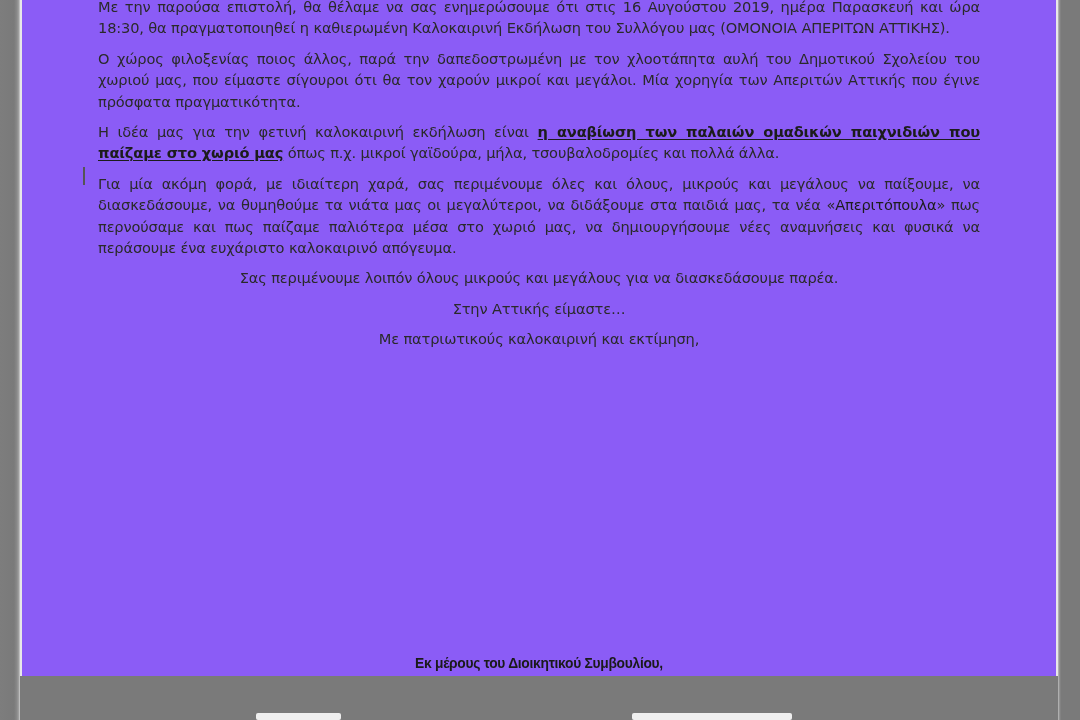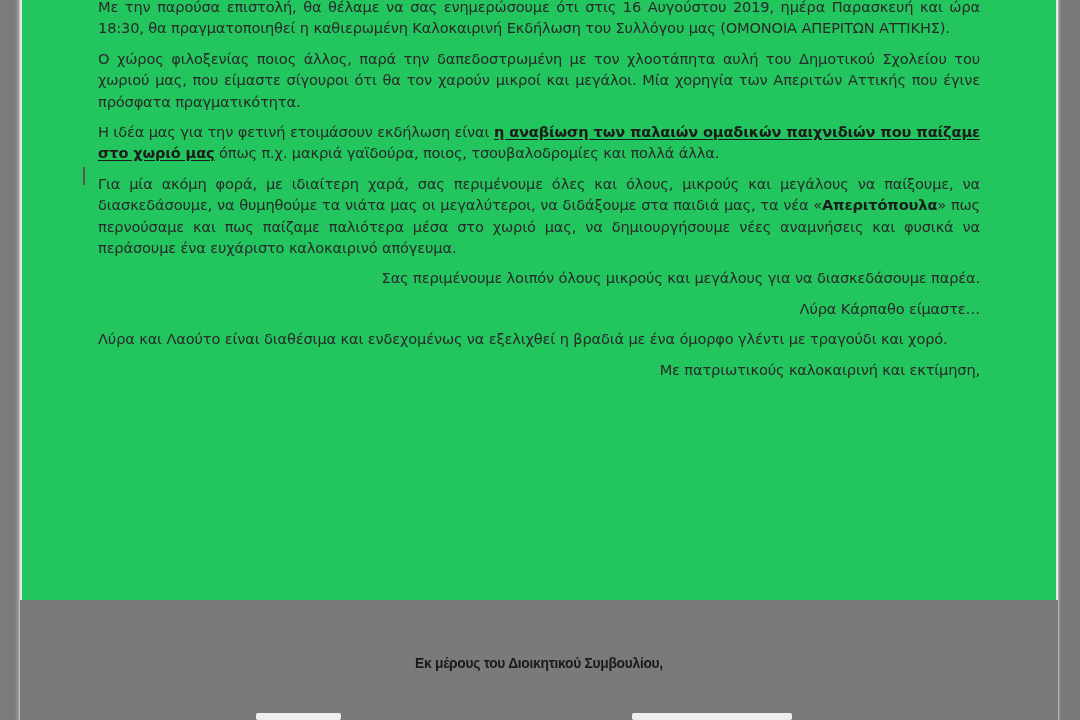--- a/index.html
+++ b/index.html
@@ -14,22 +14,22 @@
     position: relative;
     width: 1080px;
     height: 720px;
     background: #7a7a7a;
   }
   .page {
     position: absolute;
     left: 20px;
     top: 0;
     width: 1038px;
-    height: 600px;
-    background: #22c55e;
+    height: 676px;
+    background: #8b5cf6;
     box-shadow: inset 2px 0 0 #e8e8e8, inset -2px 0 0 #e8e8e8;
   }
   .edge-left {
     position: absolute;
     left: 0; top: 0;
     width: 20px; height: 720px;
     background: linear-gradient(to right, #7d7d7d 0, #7a7a7a 14px, #8a8a8a 17px, #a5a5a5 19px, #d9d9d9 20px);
   }
   .edge-right {
     position: absolute;
@@ -46,29 +46,29 @@
     font-size: 14.6px;
     color: #2a2a2a;
     line-height: 21.4px;
     letter-spacing: -0.15px;
   }
   .para {
     margin: 0 0 9px 0;
     text-align: justify;
     position: relative;
   }
-  .para.single { text-align: right; }
+  .para.single { text-align: center; }
   .emph {
     font-weight: bold;
     text-decoration: underline;
     text-underline-offset: 2px;
     color: #1c1c1c;
   }
   .strong {
-    font-weight: bold;
+    font-weight: normal;
     color: #1c1c1c;
   }
   .change-bar {
     position: absolute;
     left: -15px;
     top: 46px;
     width: 2px;
     height: 18px;
     background: #555;
   }
@@ -106,40 +106,37 @@
       <p class="para">
         <span>Με την παρούσα επιστολή, θα θέλαμε να σας ενημερώσουμε ότι στις 16 Αυγούστου 2019, ημέρα Παρασκευή και ώρα 18:30, θα πραγματοποιηθεί η καθιερωμένη Καλοκαιρινή Εκδήλωση του Συλλόγου μας (ΟΜΟΝΟΙΑ ΑΠΕΡΙΤΩΝ ΑΤΤΙΚΗΣ).</span>
       </p>
 
       <p class="para">
         <span>Ο χώρος φιλοξενίας ποιος άλλος, παρά την δαπεδοστρωμένη με τον χλοοτάπητα αυλή του Δημοτικού Σχολείου του χωριού μας, που είμαστε σίγουροι ότι θα τον χαρούν μικροί και μεγάλοι. Μία χορηγία των Απεριτών Αττικής που έγινε πρόσφατα πραγματικότητα.</span>
       </p>
 
       <p class="para">
         <span class="change-bar"></span>
-        <span>Η ιδέα μας για την φετινή ετοιμάσουν εκδήλωση είναι </span><span class="emph">η αναβίωση των παλαιών ομαδικών παιχνιδιών που παίζαμε στο χωριό μας</span><span> όπως π.χ. μακριά γαϊδούρα, ποιος, τσουβαλοδρομίες και πολλά άλλα.</span>
+        <span>Η ιδέα μας για την φετινή καλοκαιρινή εκδήλωση είναι </span><span class="emph">η αναβίωση των παλαιών ομαδικών παιχνιδιών που παίζαμε στο χωριό μας</span><span> όπως π.χ. μικροί γαϊδούρα, μήλα, τσουβαλοδρομίες και πολλά άλλα.</span>
       </p>
 
       <p class="para">
         <span>Για μία ακόμη φορά, με ιδιαίτερη χαρά, σας περιμένουμε όλες και όλους, μικρούς και μεγάλους να παίξουμε, να διασκεδάσουμε, να θυμηθούμε τα νιάτα μας οι μεγαλύτεροι, να διδάξουμε στα παιδιά μας, τα νέα «</span><span class="strong">Απεριτόπουλα</span><span>» πως περνούσαμε και πως παίζαμε παλιότερα μέσα στο χωριό μας, να δημιουργήσουμε νέες αναμνήσεις και φυσικά να περάσουμε ένα ευχάριστο καλοκαιρινό απόγευμα.</span>
       </p>
 
 
       <p class="para single">
         <span>Σας περιμένουμε λοιπόν όλους μικρούς και μεγάλους για να διασκεδάσουμε παρέα.</span>
       </p>
 
 
       <p class="para single">
-        <span>Λύρα Κάρπαθο είμαστε…</span>
+        <span>Στην Αττικής είμαστε…</span>
       </p>
 
-      <p class="para">
-        <span>Λύρα και Λαούτο είναι διαθέσιμα και ενδεχομένως να εξελιχθεί η βραδιά με ένα όμορφο γλέντι με τραγούδι και χορό.</span>
-      </p>
 
       <p class="para single">
         <span>Με πατριωτικούς καλοκαιρινή και εκτίμηση,</span>
       </p>
     </div>
 
     <div class="signature">Εκ μέρους του Διοικητικού Συμβουλίου,</div>
 
     <div class="faint-line" style="left:236px; width:85px;"></div>
     <div class="faint-line" style="left:612px; width:160px;"></div>

